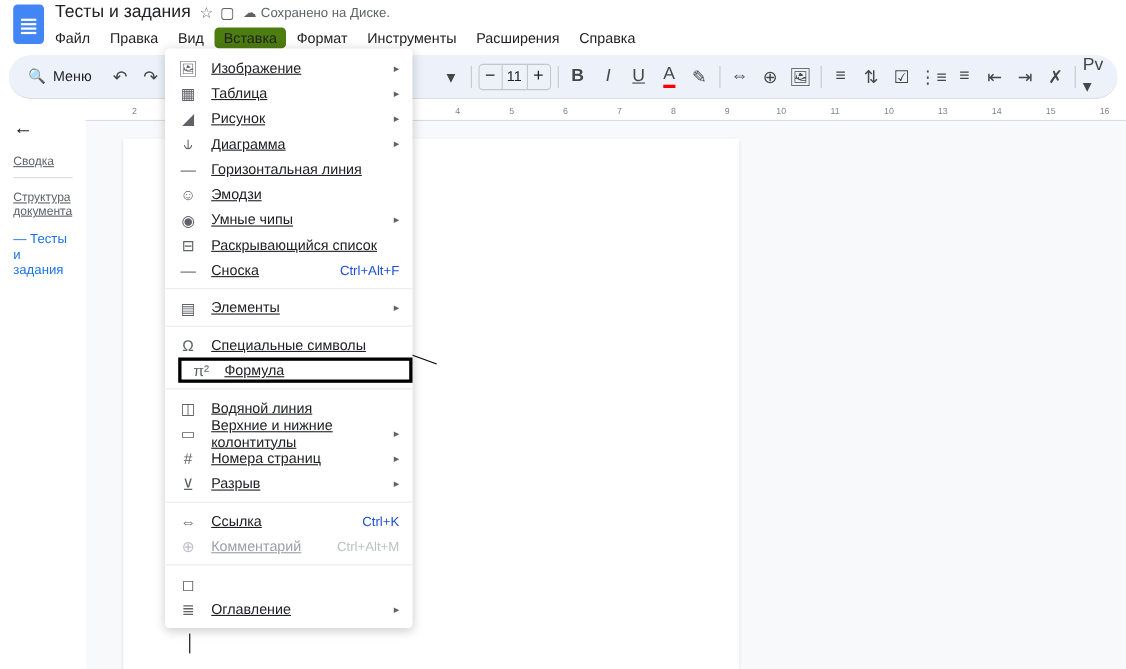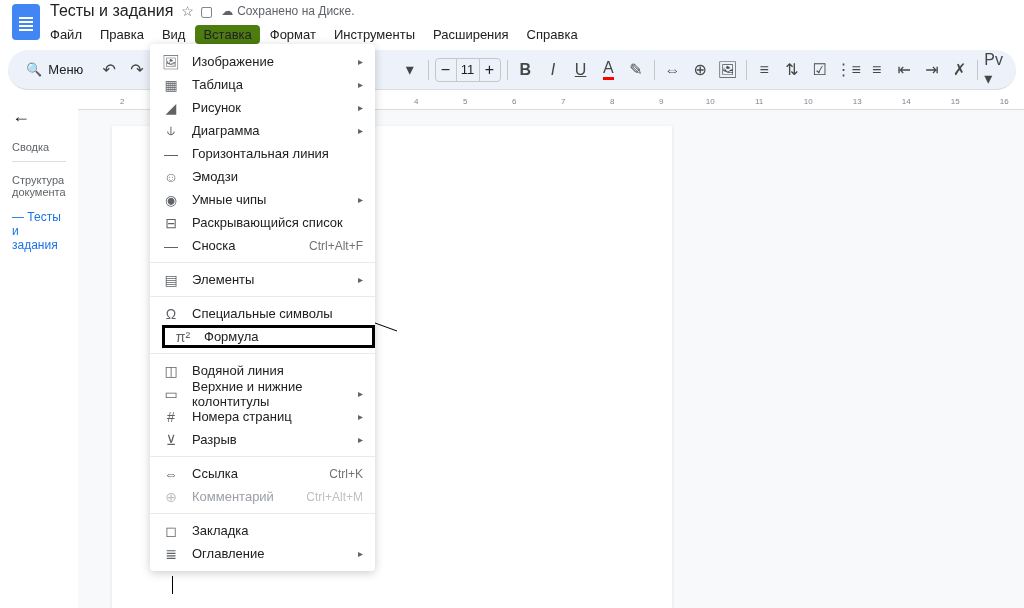--- a/index.html
+++ b/index.html
@@ -20,32 +20,32 @@
 .tool-btn { width: 28px; height: 28px; display: flex; align-items: center; justify-content: center; border-radius: 4px; cursor: pointer; color: #444746; font-size: 16px; }
 .tool-sep { width: 1px; height: 20px; background: #c7c7c7; margin: 0 2px; }
 .menu-search { display: flex; align-items: center; gap: 6px; padding: 4px 10px; border-radius: 4px; }
 .font-size-box { display: flex; align-items: center; border: 1px solid #c7c7c7; border-radius: 4px; height: 24px; }
 .fs-btn { width: 20px; text-align: center; cursor: pointer; font-size: 16px; }
 .fs-val { width: 24px; text-align: center; font-size: 13px; border-left: 1px solid #c7c7c7; border-right: 1px solid #c7c7c7; height: 100%; line-height: 22px; }
 
 .main { display: flex; height: calc(608px - 90px); }
 .sidebar { width: 150px; padding: 12px; border-right: none; }
 .back-btn { font-size: 18px; margin-bottom: 14px; cursor: pointer; }
-.sidebar-heading { font-size: 11px; color: #5f6368; margin-bottom: 8px; }
+.sidebar-heading { font-size: 11px; color: #5f6368; margin-bottom: 8px; text-decoration: underline; }
 .sidebar-hr { border: none; border-top: 1px solid #dadce0; margin-bottom: 12px; }
 .outline-item { font-size: 12px; color: #1a73e8; padding: 4px 0; cursor: pointer; }
 .outline-item::before { content: '— '; color: #1a73e8; }
 
 .dropdown { position: absolute; top: 44px; left: 150px; width: 225px; background: #fff; border-radius: 4px; box-shadow: 0 2px 10px rgba(0,0,0,0.2); padding: 6px 0; z-index: 100; font-size: 13px; }
 .dd-item { display: flex; align-items: center; padding: 5px 12px; cursor: pointer; gap: 12px; position: relative; height: 23px; }
 .dd-item.highlighted { outline: 3px solid #000; outline-offset: -3px; margin-left: 12px; }
 .dd-icon { width: 18px; text-align: center; color: #5f6368; font-size: 14px; }
-.dd-label { flex: 1; }
+.dd-label { flex: 1; text-decoration: underline; }
 .dd-arrow { color: #5f6368; font-size: 10px; }
-.dd-shortcut { color: #737373; font-size: 12px; }
+.dd-shortcut { color: #1d4ed8; font-size: 12px; }
 .dd-sep { border: none; border-top: 1px solid #e8eaed; margin: 5px 0; }
 .dd-disabled { color: #9aa0a6; }
 .dd-disabled .dd-icon, .dd-disabled .dd-shortcut { color: #bdc1c6; }
 
 .ruler-area { flex: 1; position: relative; background: #f8f9fa; }
 .ruler-h { height: 16px; background: #fff; border-bottom: 1px solid #dadce0; font-size: 8px; color: #80868b; display: flex; align-items: center; padding-left: 20px; }
 .ruler-tick { display: inline-block; width: 49px; text-align: center; }
 .canvas { padding: 16px 20px; }
 .page { width: 560px; min-height: 480px; background: #fff; margin-left: 14px; box-shadow: 0 1px 3px rgba(0,0,0,0.12); padding: 60px 60px; position: relative; }
 .doc-title { font-size: 26px; font-weight: 400; margin-bottom: 24px; }
@@ -219,21 +219,20 @@
       <span class="dd-shortcut">Ctrl+K</span>
     </div>
     <div class="dd-item dd-disabled">
       <span class="dd-icon">⊕</span>
       <span class="dd-label">Комментарий</span>
       <span class="dd-shortcut">Ctrl+Alt+M</span>
     </div>
     <hr class="dd-sep">
     <div class="dd-item">
       <span class="dd-icon">◻</span>
-      <span class="dd-label">Закладка</span>
     </div>
     <div class="dd-item">
       <span class="dd-icon">≣</span>
       <span class="dd-label">Оглавление</span>
       <span class="dd-arrow">▸</span>
     </div>
   </div>
 
 <div class="main">
   <div class="sidebar">

